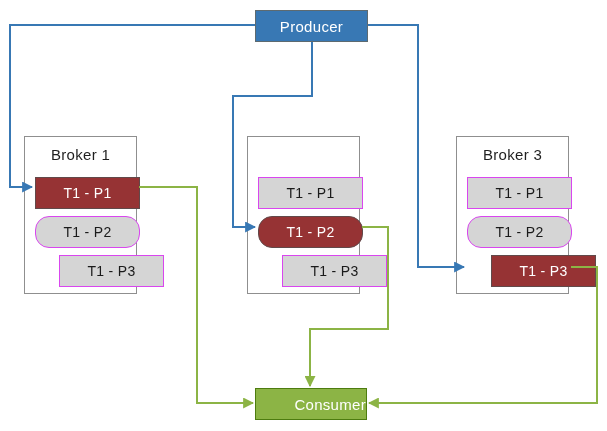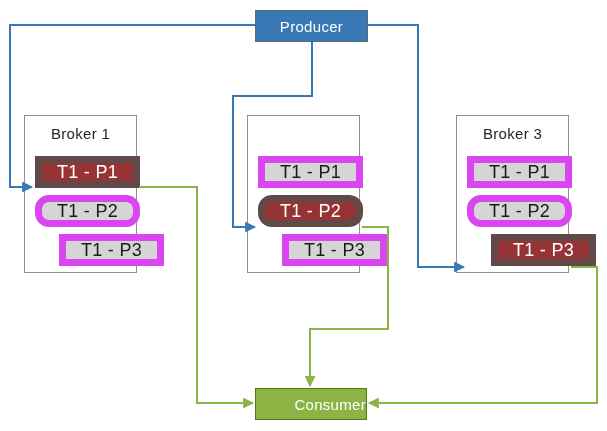--- a/index.html
+++ b/index.html
@@ -36,45 +36,45 @@
     background: #8cb445;
     border: 1px solid #4d7c0f;
     color: #ffffff;
     z-index: 2;
     justify-content: flex-end;
   }
   .broker {
     position: absolute;
     box-sizing: border-box;
     width: 113px; height: 158px;
-    top: 115px;
+    top: 136px;
     background: #ffffff;
     border: 1px solid #8f8f8f;
     z-index: 1;
   }
   .broker-title {
     position: absolute;
     top: 9px; left: 0; right: 0;
     text-align: center;
     font-size: 15px;
     color: #1f1f1f;
     letter-spacing: 0.3px;
   }
   .partition {
     position: absolute;
     box-sizing: border-box;
     left: 10px;
     width: 105px; height: 32px;
     display: flex;
     align-items: center;
     justify-content: center;
-    font-size: 18px;
+    font-size: 14px;
     letter-spacing: 0.3px;
     background: #d5d5d5;
-    border: 7px solid #d946ef;
+    border: 1px solid #d946ef;
     color: #1a1a1a;
   }
   .partition.leader {
     background: #963334;
     border-color: #61494a;
     color: #ffffff;
   }
   .p-row-0 { top: 40px; }
   .p-row-1 { top: 79px; border-radius: 14px; }
   .p-row-2 { top: 118px; margin-left: 24px; }

